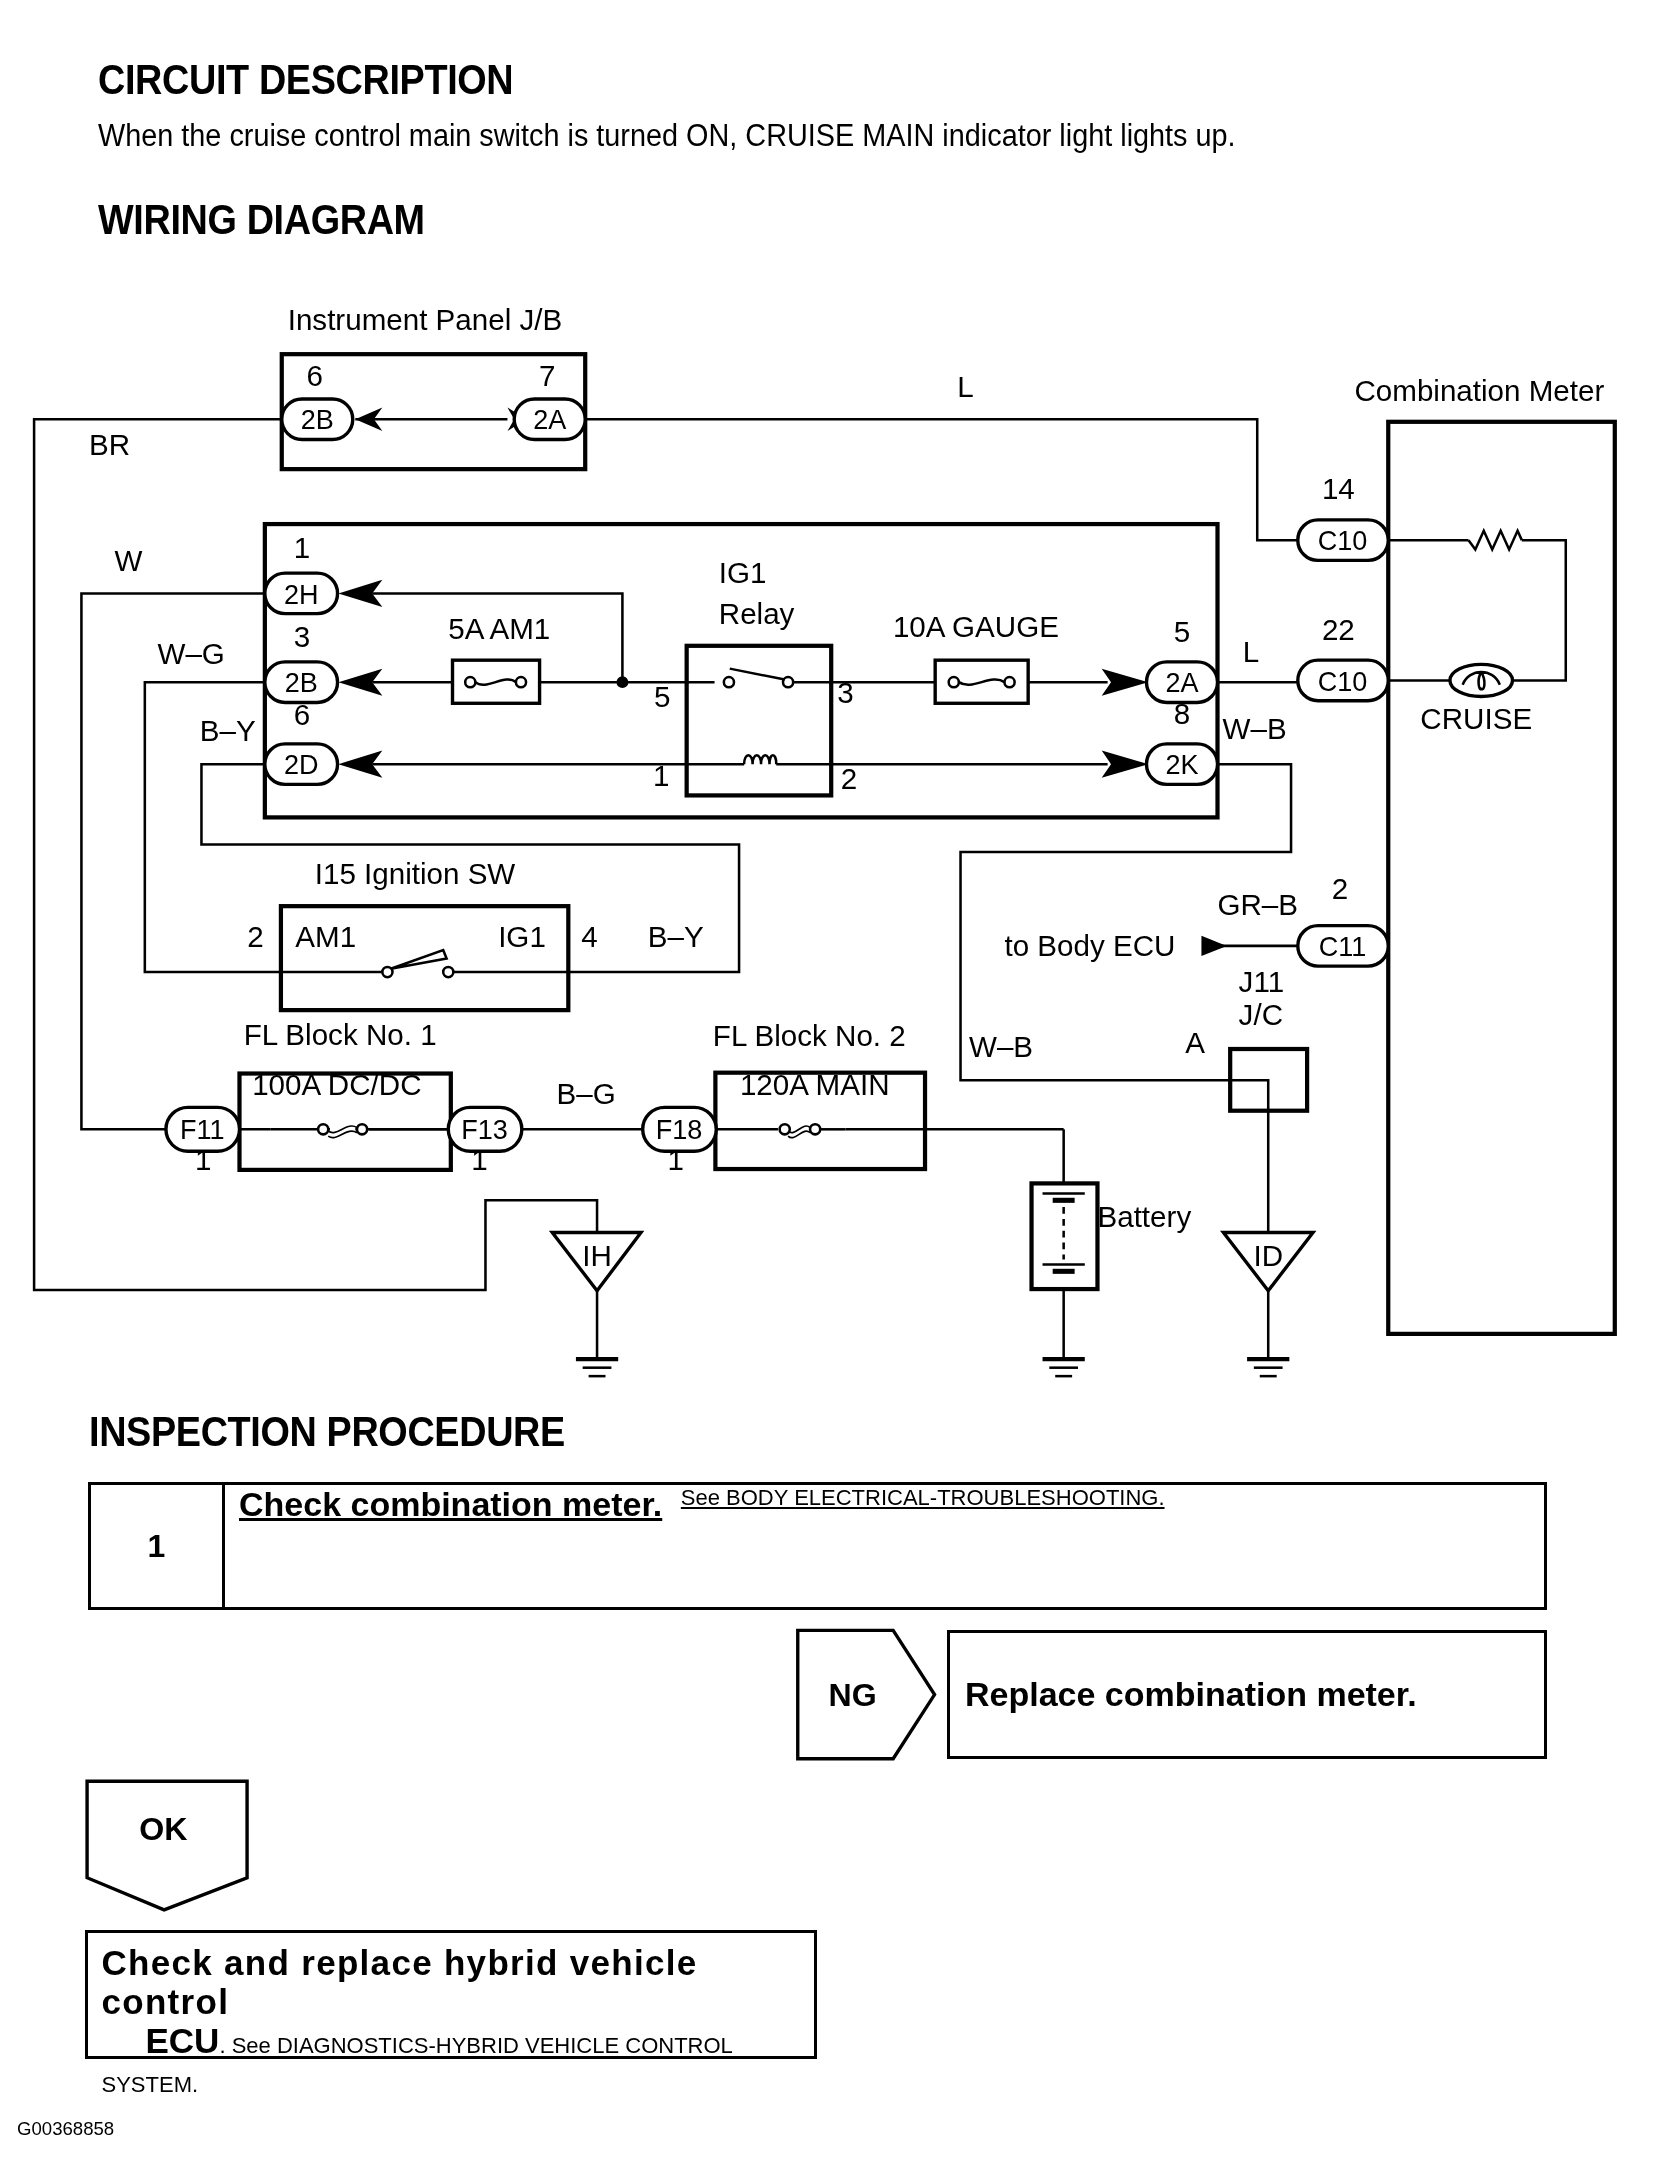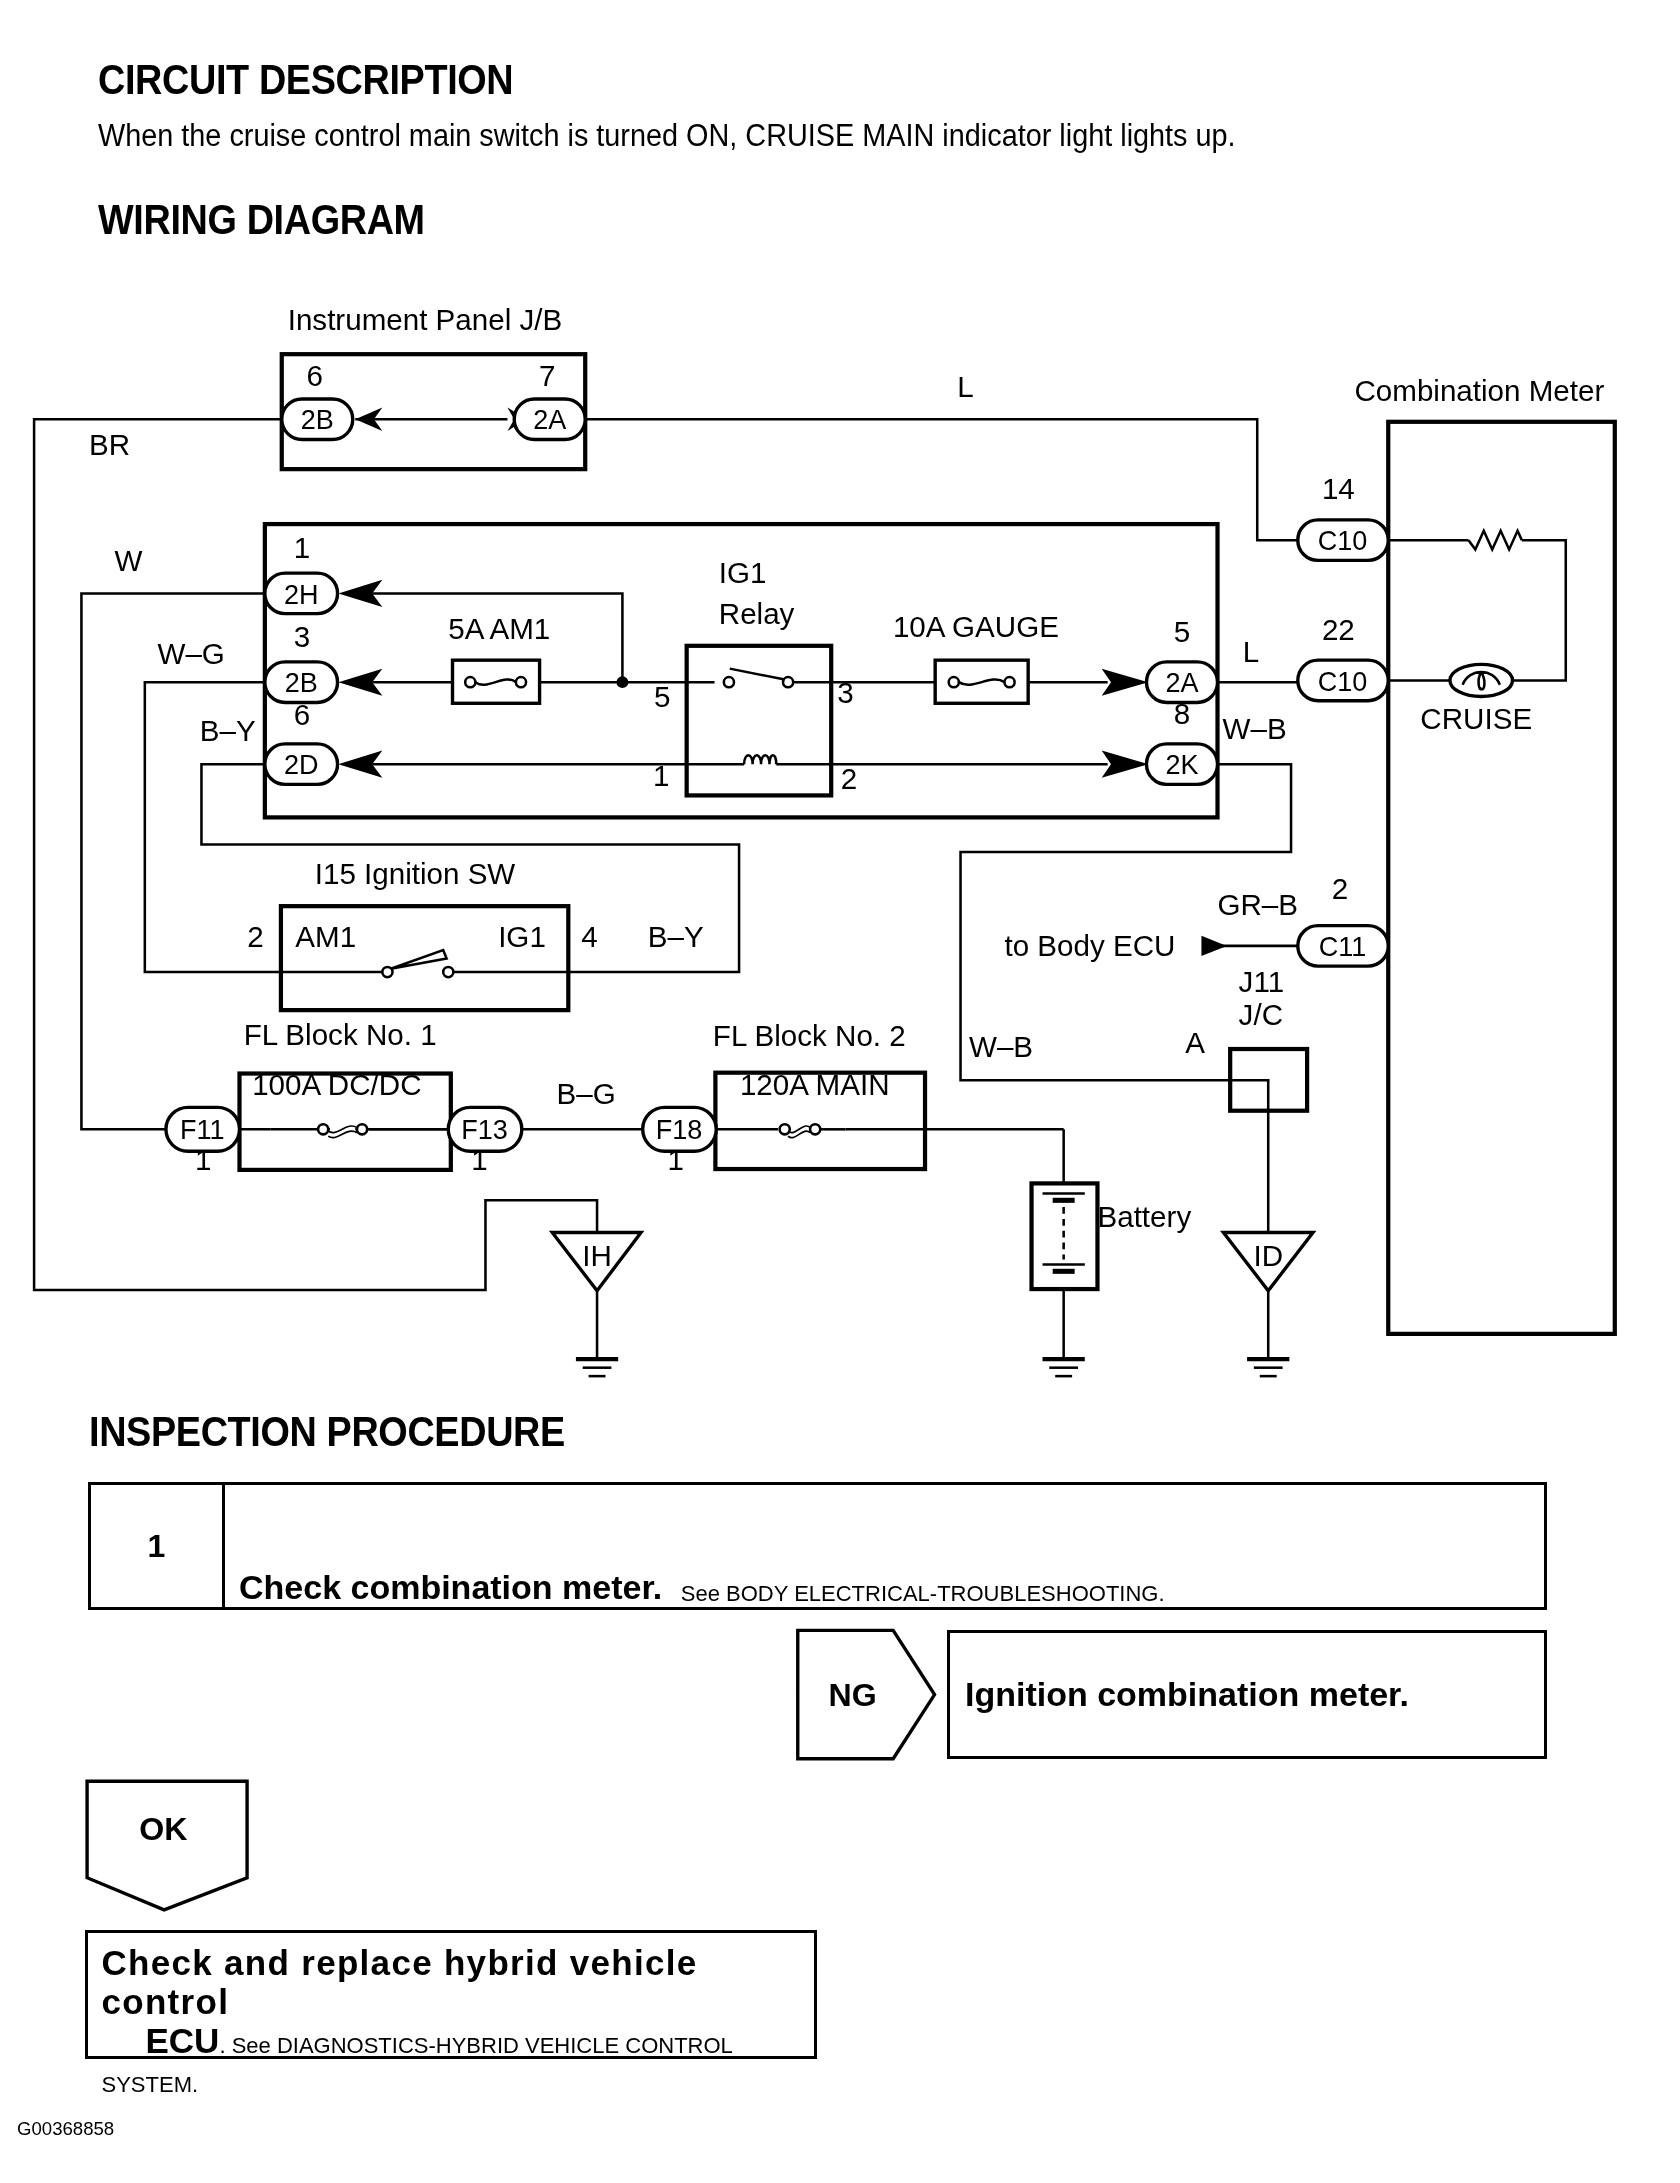--- a/index.html
+++ b/index.html
@@ -273,33 +273,33 @@
     <text x="658" y="1306">B–G</text>
   </g>
 </svg>
 
 <div class="abs h1" style="left:89px; top:1408px;">INSPECTION PROCEDURE</div>
 
 <div class="box" style="left:88px; top:1482px; width:1459px; height:128px;">
   <div style="position:absolute; left:0; top:0; width:131px; height:100%; border-right:3.4px solid #000; display:flex; align-items:center; justify-content:center;">
     <span class="step-num">1</span>
   </div>
-  <div style="position:absolute; left:148px; top:0; height:100%; display:flex; align-items:flex-end; white-space:nowrap;">
+  <div style="position:absolute; left:148px; top:0; height:100%; display:flex; align-items:flex-start; white-space:nowrap;text-decoration:underline;">
     <span class="step-bold">Check combination meter.</span>
     <span style="display:inline-block; width:18.6px;"></span>
     <span class="step-small" style="font-weight:normal; font-size:22px;">See BODY ELECTRICAL-TROUBLESHOOTING.</span>
   </div>
 </div>
 
 <svg class="abs" style="left:791px; top:1625px;" width="152" height="140" viewBox="0 0 180 165">
   <polygon points="8,6 121,6 170,82 121,158 8,158" fill="#fff" stroke="#000" stroke-width="4"></polygon>
   <text x="73" y="95" text-anchor="middle" style="font-family:'Liberation Sans',sans-serif; font-weight:bold; font-size:38px;">NG</text>
 </svg>
 <div class="box" style="left:947px; top:1630px; width:600px; height:129px; display:flex; align-items:center; padding-left:15px;">
-  <span class="step-bold">Ignition combination meter.</span>
+  <span class="step-bold">Replace combination meter.</span>
 </div>
 
 <svg class="abs" style="left:82px; top:1776px;" width="171" height="140" viewBox="0 0 202 165">
   <polygon points="6,6 195,6 195,120 97,158 6,120" fill="#fff" stroke="#000" stroke-width="4"></polygon>
   <text x="96" y="76" text-anchor="middle" style="font-family:'Liberation Sans',sans-serif; font-weight:bold; font-size:38px;">OK</text>
 </svg>
 
 <div class="box" style="left:85px; top:1930px; width:732px; height:129px; padding:10px 0 0 13.5px;">
   <div class="final-bold" style="line-height:39px;">Check and replace hybrid vehicle control</div>
   <div style="line-height:39px; white-space:nowrap;">

